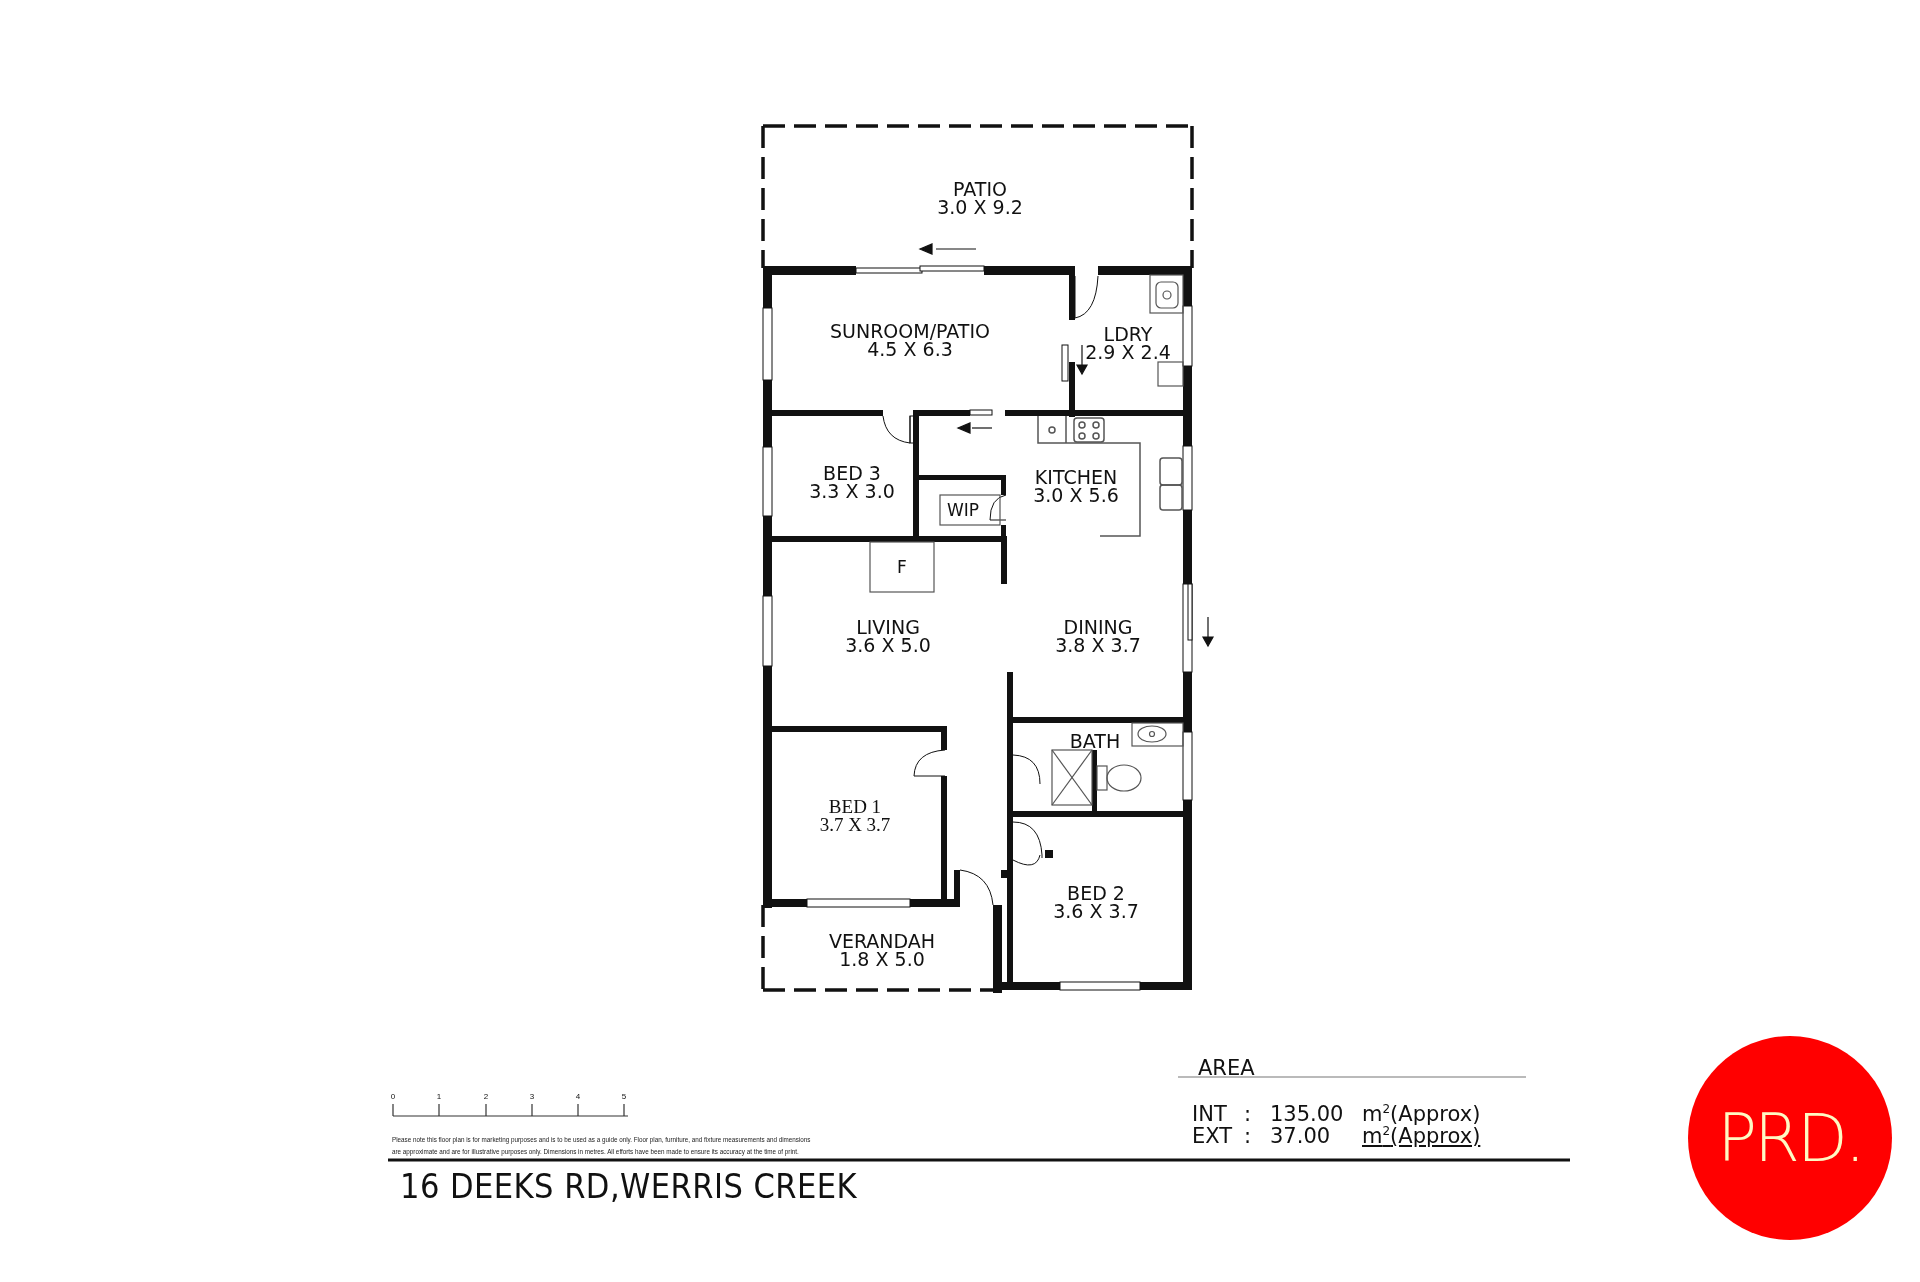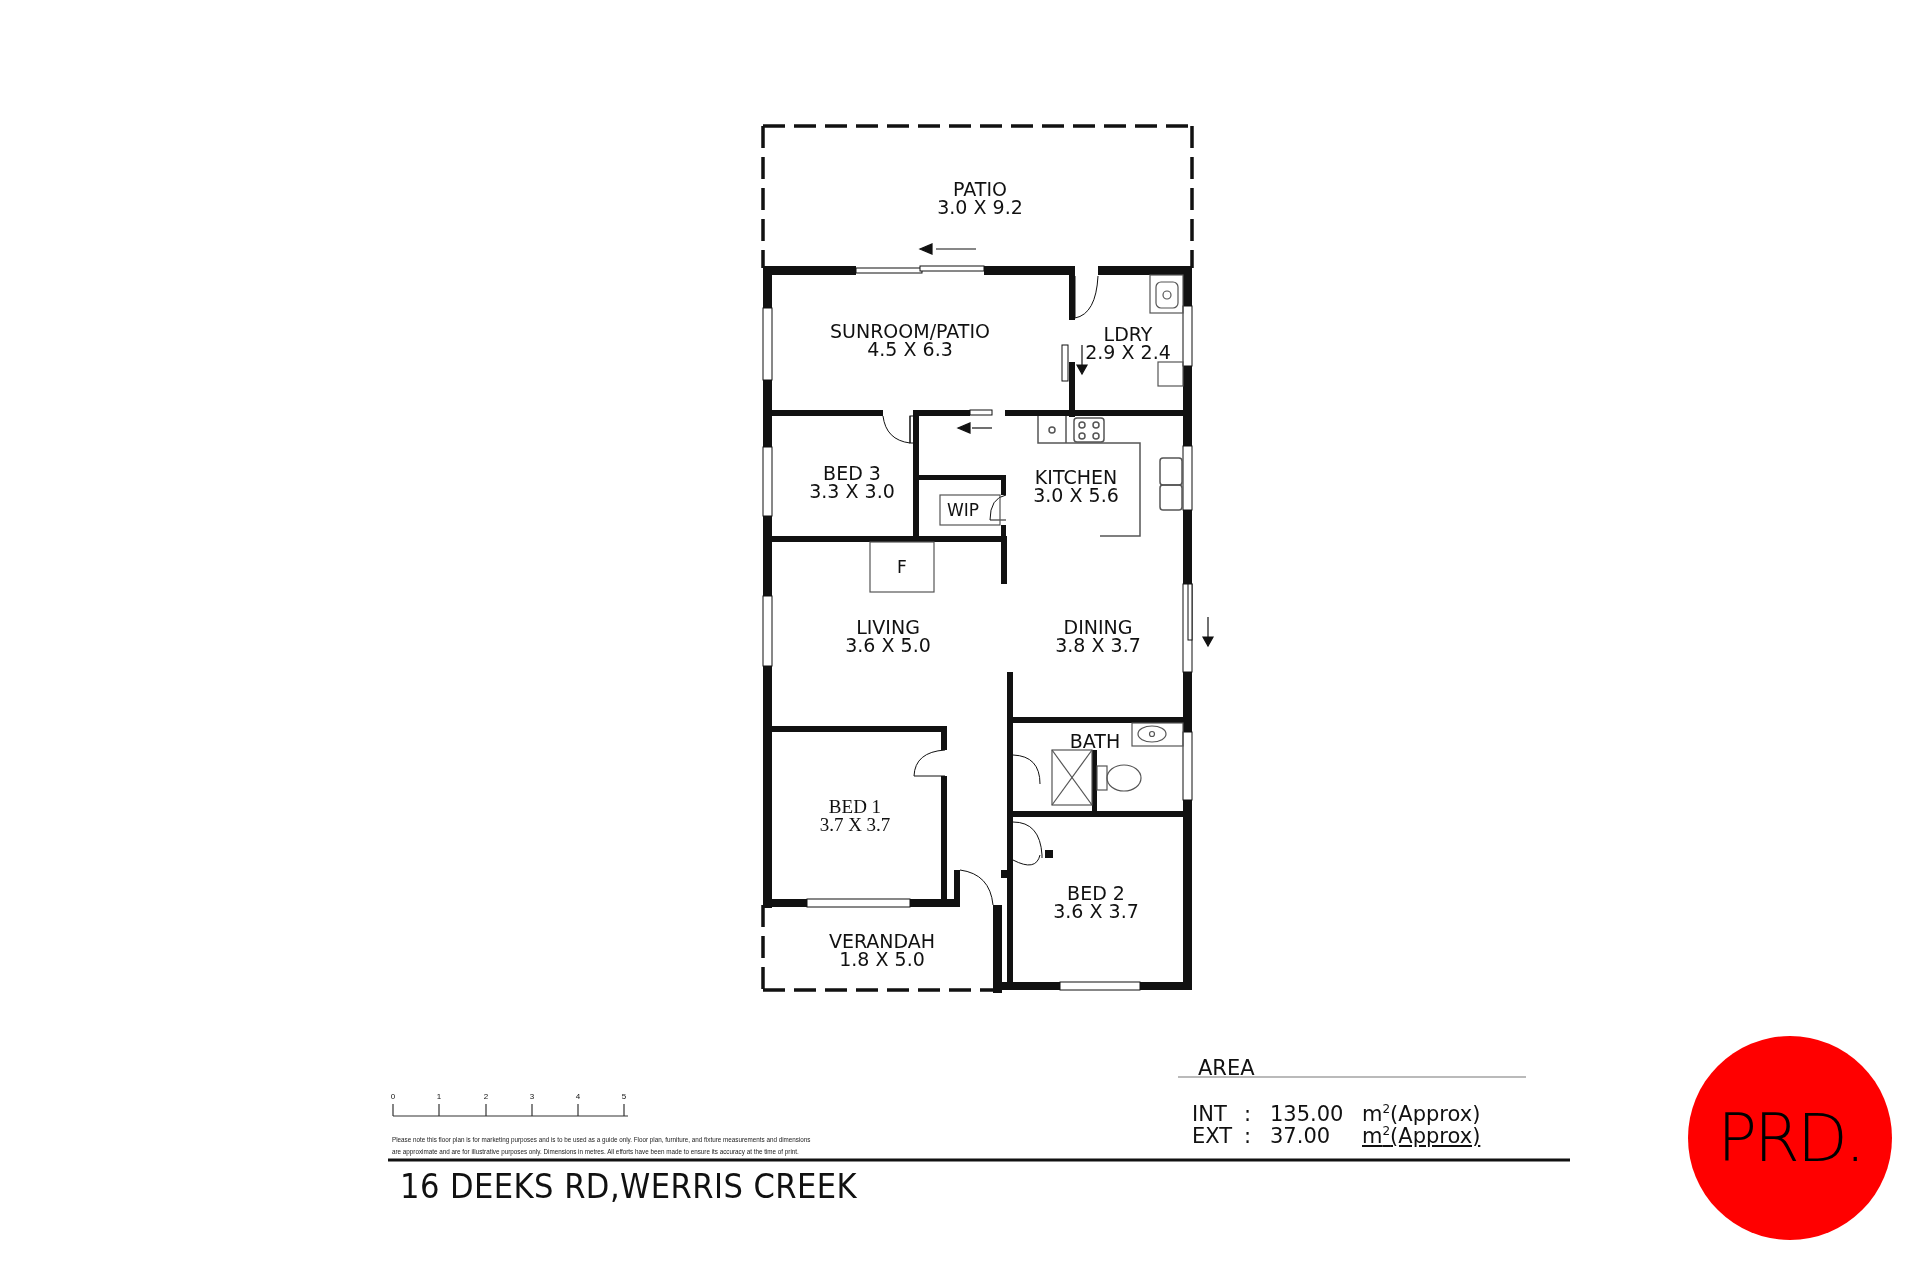--- a/index.html
+++ b/index.html
@@ -12,21 +12,21 @@
   .scale .tick-label { position:absolute; top:0; font-family:"Liberation Sans", sans-serif; font-size:8px; transform:translateX(-50%); }
   .disclaimer { position:absolute; left:392px; top:1134px; width:500px; font-family:"Liberation Sans", sans-serif; font-size:6.3px; line-height:12px; color:#222; }
   .address { position:absolute; left:400px; top:1166px; font-family:"DejaVu Sans", sans-serif; font-size:34px; letter-spacing:0.5px; color:#111; transform:scaleX(0.9); transform-origin:left top; }
   .area-title { position:absolute; left:1186px; top:1056px; font-size:21px; color:#111;margin-left:12px; }
   .area-row { position:absolute; left:1192px; font-size:21px; color:#111; white-space:nowrap; }
   .area-row .key { display:inline-block; width:52px; }
   .area-row .colon { display:inline-block; width:26px; }
   .area-row .val { display:inline-block; width:92px; }
   .area-row sup { font-size:12px; }
   .logo { position:absolute; left:1688px; top:1036px; width:204px; height:204px; border-radius:50%; background:#ff0000; display:flex; align-items:center; justify-content:center; }
-  .logo span { color:#000000; font-family:"DejaVu Sans", sans-serif; font-size:66px; font-weight:300; letter-spacing:-3px; }
+  .logo span { color:#fef9c3; font-family:"DejaVu Sans", sans-serif; font-size:66px; font-weight:300; letter-spacing:-3px; }
 </style>
 </head>
 <body>
 
 <svg id="plan" width="1920" height="1282" viewBox="0 0 1920 1282">
 
   <g stroke="#111" stroke-width="3.5" fill="none" stroke-dasharray="22 9">
     <line x1="763" y1="126" x2="1192" y2="126"></line>
     <line x1="763" y1="126" x2="763" y2="268"></line>
     <line x1="1192" y1="126" x2="1192" y2="268"></line>

